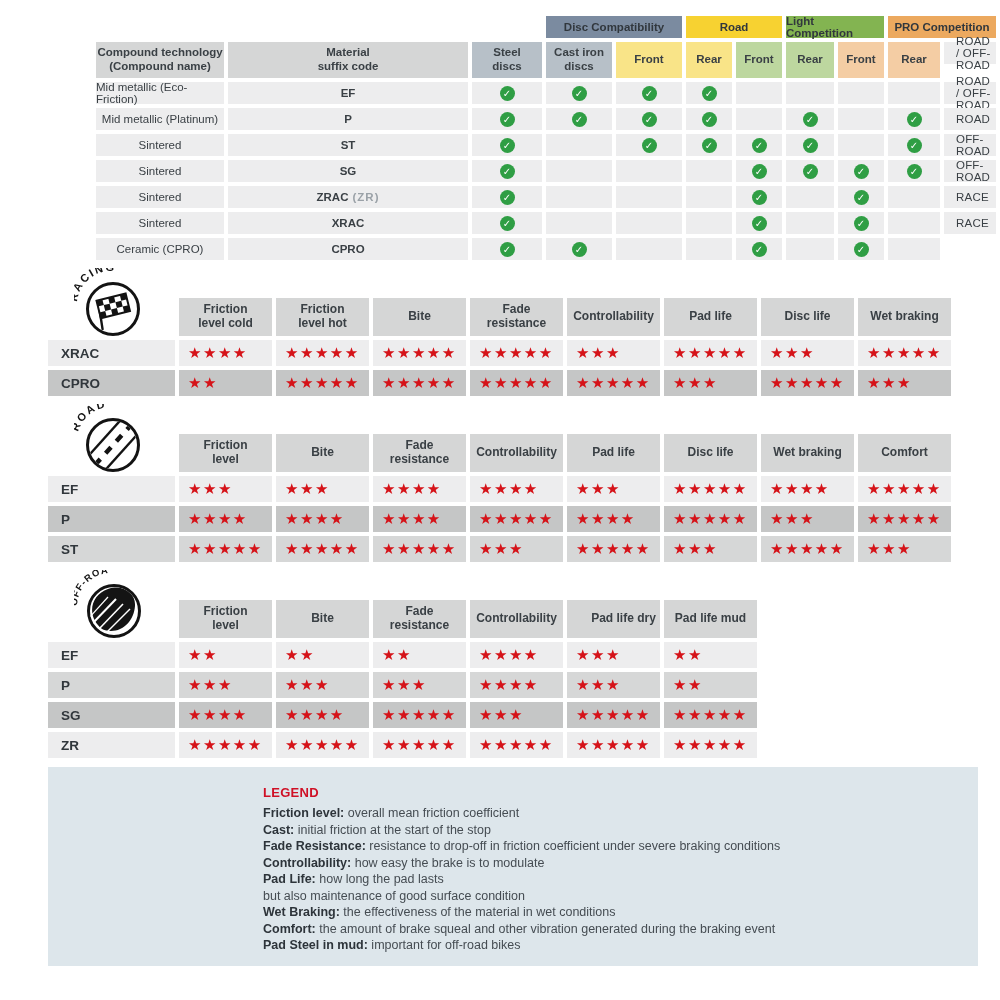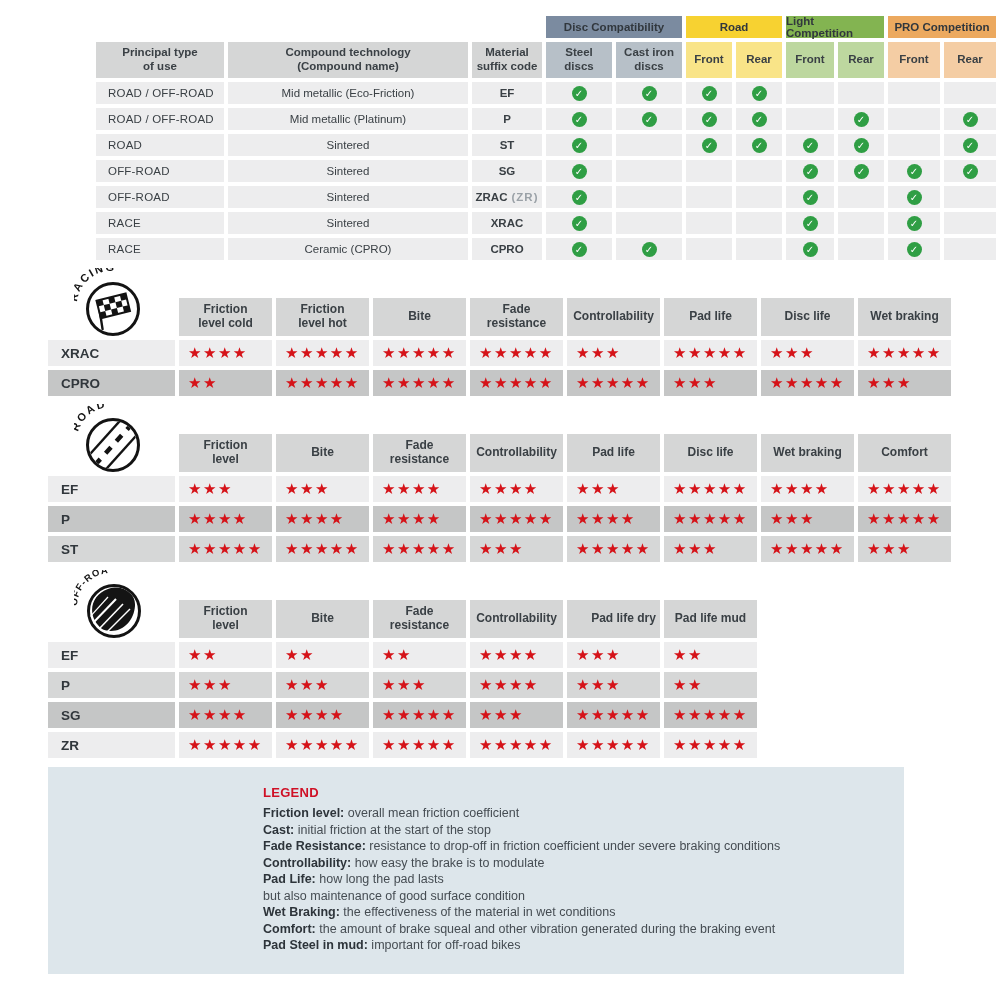--- a/index.html
+++ b/index.html
@@ -54,42 +54,38 @@
   .stars {
     color:#d51319; font-size:15px; letter-spacing:1.5px; line-height:1;
     font-family:"DejaVu Sans", sans-serif;
   }
   .light { background:#ededee; }
   .mid   { background:#d6d7d7; }
   .dark  { background:#c5c6c6; }
 
   
   .legend {
-    width:856px; box-sizing:border-box; margin:9px 0 0 48px;
-    background:#dde6eb; padding:18px 20px 20px 215px;
+    width:930px; box-sizing:border-box; margin:9px 0 0 48px;
+    background:#dde6eb; padding:18px 20px 12px 215px;
   }
   .legend-title { color:#cf1126; font-weight:bold; font-size:13px; margin-bottom:5px; letter-spacing:.3px; }
   .legend-line { font-size:12.5px; line-height:16.5px; color:#454c52; }
   .legend-term { font-weight:bold; color:#2d343a;margin-top:16px; }
 </style>
 </head>
 <body>
 
 <div class="page">
   <section>
     <div class="compat-grid" id="compat-grid">
         <div class="group-spacer"></div>
         <div class="group-header" style="background: rgb(123, 139, 160);">Disc Compatibility</div>
         <div class="group-header" style="background: rgb(247, 210, 49);">Road</div>
         <div class="group-header" style="background: rgb(131, 180, 81);">Light Competition</div>
         <div class="group-header" style="background: rgb(236, 169, 95);">PRO Competition</div>
-        <div class="main-header">
-          <span style="display: block;">Principal type</span>
-          <span style="display: block;">of use</span>
-        </div>
         <div class="main-header">
           <span style="display: block;">Compound technology</span>
           <span style="display: block;">(Compound name)</span>
         </div>
         <div class="main-header">
           <span style="display: block;">Material</span>
           <span style="display: block;">suffix code</span>
         </div>
         <div class="sub-header" style="background: rgb(183, 192, 200);">
           <span style="display: block;">Steel</span>

